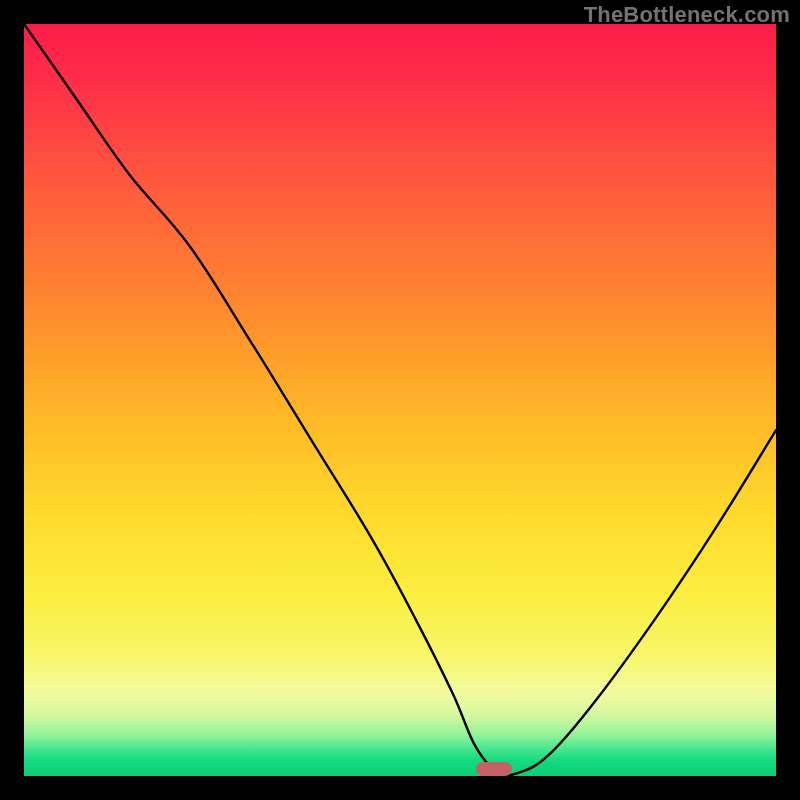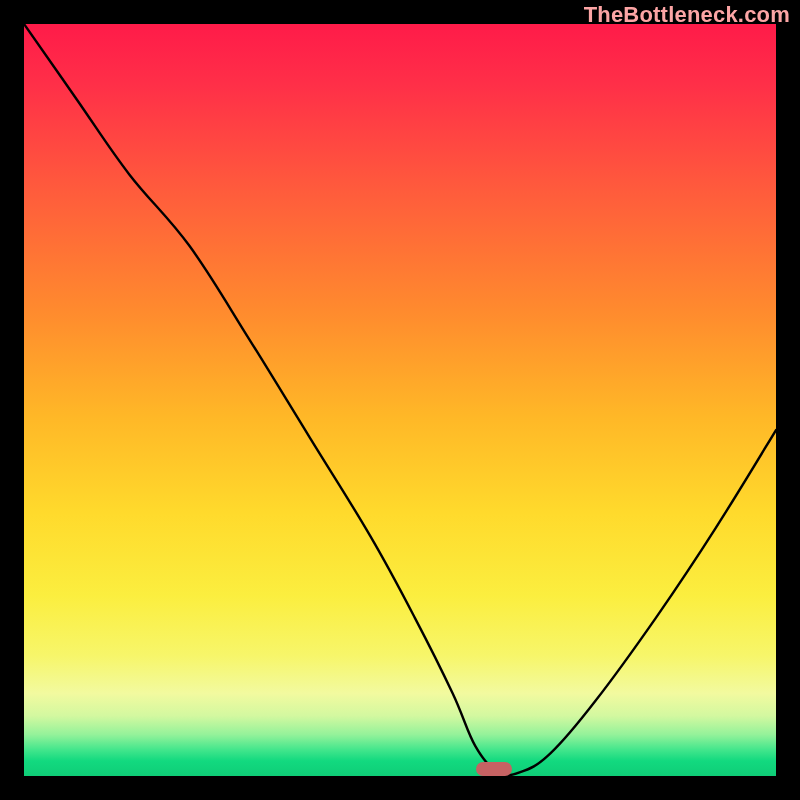--- a/index.html
+++ b/index.html
@@ -14,21 +14,21 @@
   .stage {
     position: relative;
     width: 800px;
     height: 800px;
     background: #000;
   }
   .watermark {
     position: absolute;
     top: 2px;
     right: 10px;
-    color: #fca5a5;
+    color: #737373;
     font-size: 22px;
     font-weight: 600;
     letter-spacing: 0.2px;
     z-index: 20;
   }
   .plot {
     position: absolute;
     left: 24px;
     top: 24px;
     width: 752px;

